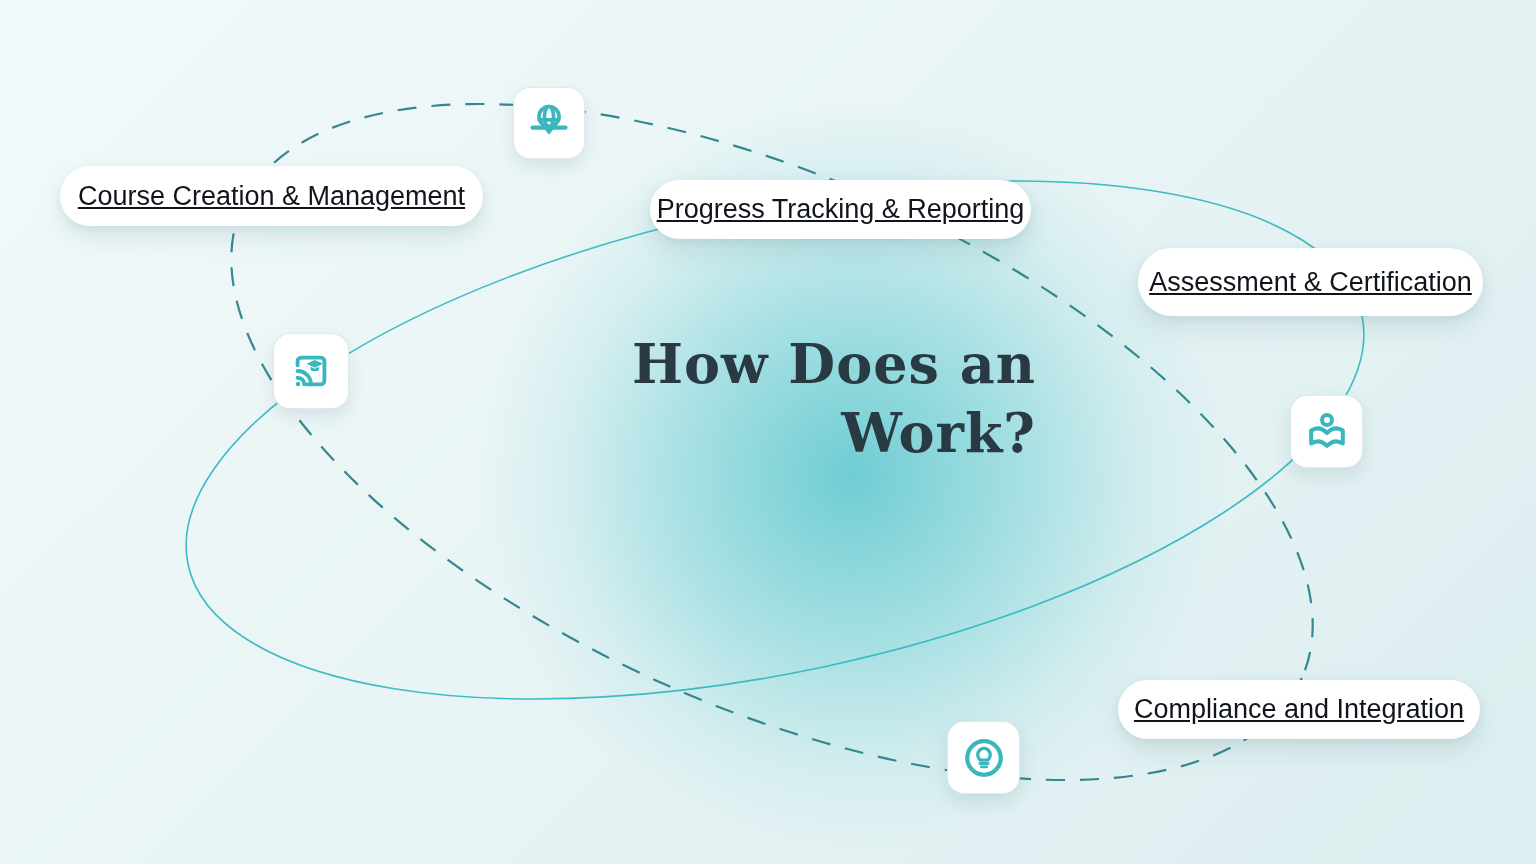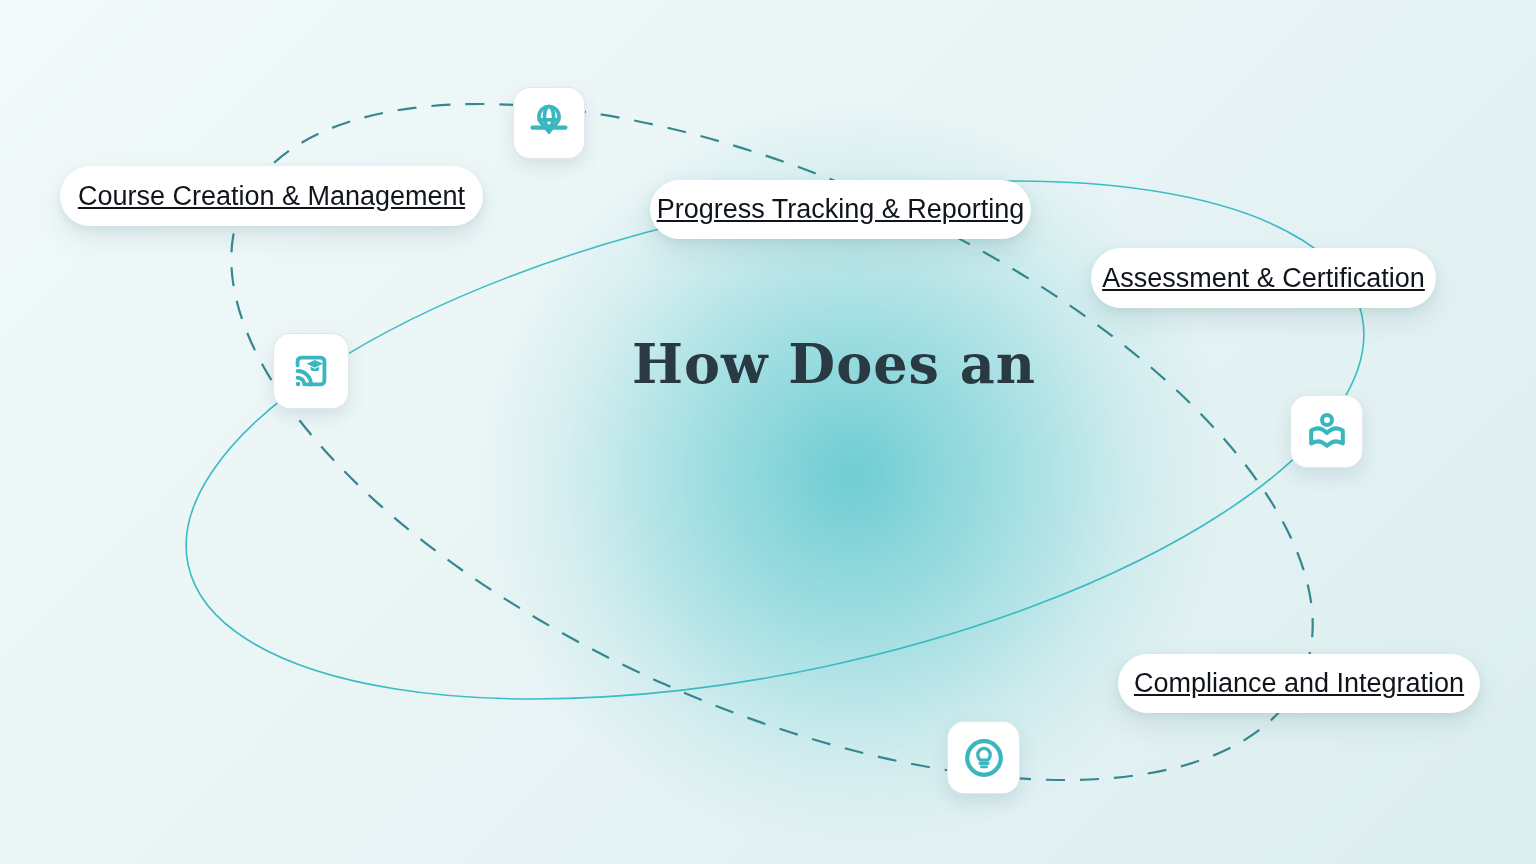--- a/index.html
+++ b/index.html
@@ -58,24 +58,24 @@
     border-radius:999px;
     box-shadow:0 12px 26px rgba(44,96,105,.12), 0 3px 8px rgba(44,96,105,.08);
     font-size:27px;
     font-weight:500;
     color:var(--pill-text);
     white-space:nowrap;
     text-decoration:underline;
   }
   .pill-course     {left:60px;  top:166px; width:423px; height:60px;}
   .pill-progress   {left:614px; top:180px; width:381px; height:59px;margin-left:36px;}
-  .pill-assessment {left:1091px;top:248px; width:345px; height:60px;}
+  .pill-assessment {left:1138px;top:248px; width:345px; height:68px;}
   .pill-learner    {left:80px;  top:551px; width:416px; height:60px;}
   .pill-delivery   {left:538px; top:651px; width:425px; height:60px;}
-  .pill-compliance {left:1118px;top:654px; width:362px; height:59px;}
+  .pill-compliance {left:1118px;top:680px; width:362px; height:59px;}
 
   .tile{
     position:absolute;
     display:flex;align-items:center;justify-content:center;
     background:#ffffff;
     border:1px solid rgba(175,195,200,.38);
     border-radius:17px;
     box-shadow:0 8px 18px rgba(44,96,105,.13);
   }
   .tile-globe  {left:513px; top:87px;  width:72px;height:72px;}
@@ -93,20 +93,21 @@
 
   <div class="glow"></div>
 
   <svg class="orbits" width="1536" height="864" viewBox="0 0 1536 864" aria-hidden="true">
     <ellipse class="orbit-solid" cx="775" cy="440" rx="600" ry="232" transform="rotate(-12 775 440)"></ellipse>
     <ellipse class="orbit-dashed" cx="772" cy="442" rx="580" ry="265" transform="rotate(24 772 442)"></ellipse>
   </svg>
 
   <div class="title">
     <div>How Does an</div>
+    <div>Work?</div>
   </div>
 
   <div class="pill pill-course">
     <span>Course Creation &amp; Management</span>
   </div>
   <div class="pill pill-progress">
     <span>Progress Tracking &amp; Reporting</span>
   </div>
   <div class="pill pill-assessment">
     <span>Assessment &amp; Certification</span>

